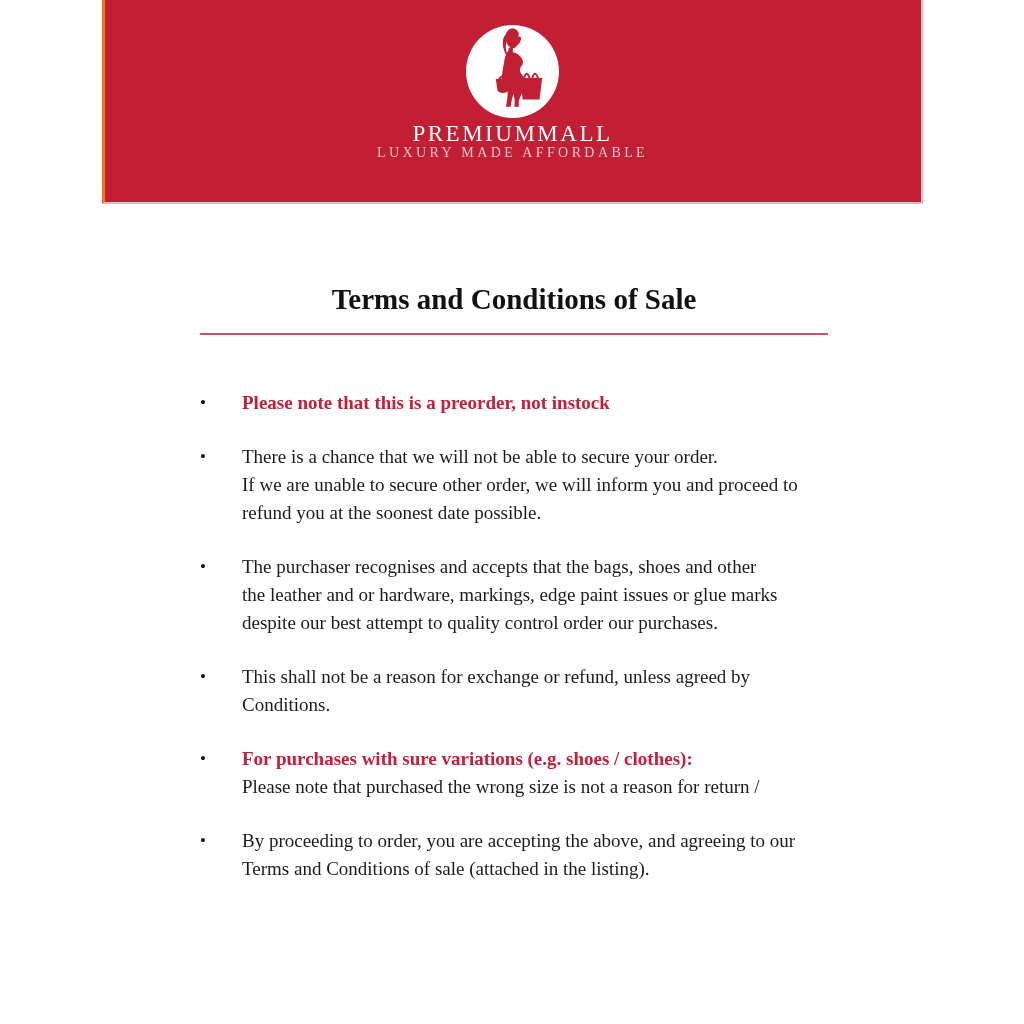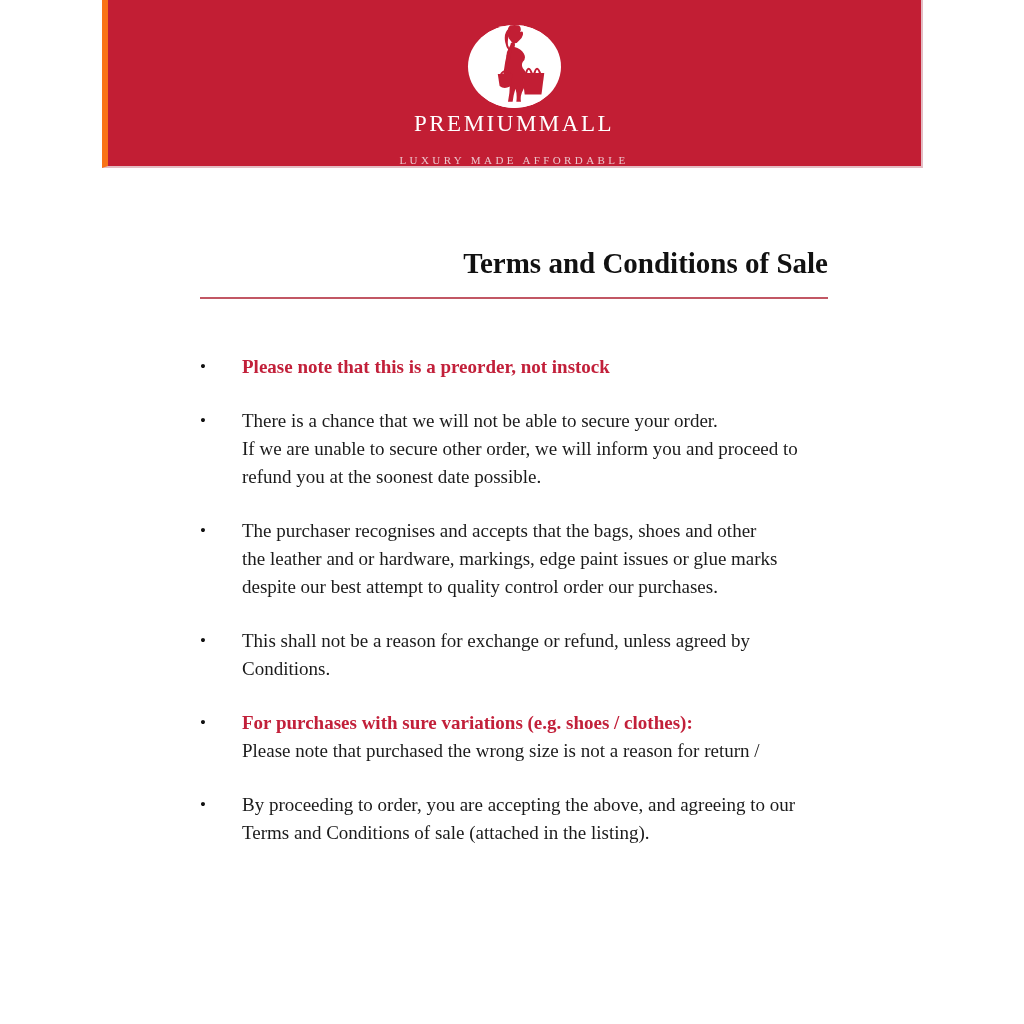--- a/index.html
+++ b/index.html
@@ -12,25 +12,25 @@
   html,body{background:#ffffff;}
   body{
     width:1024px;height:1024px;
     font-family:"Liberation Serif","DejaVu Serif",serif;
     color:var(--ink);
     position:relative;
     overflow:hidden;
   }
   
   .banner{
-    width:821px;height:168px;
+    width:821px;height:204px;
     margin:0 auto;
     background:var(--banner);
     border-bottom:2px solid #e3bcc3;
-    border-left:6px solid #f97316;
+    border-left:3px solid #f97316;
     border-right:2px solid #e3bcc3;
     display:flex;flex-direction:column;align-items:center;
   }
   .logo-circle{
     width:93px;height:93px;border-radius:50%;
     background:#ffffff;
     margin-top:25px;
     display:flex;align-items:center;justify-content:center;
     overflow:hidden;
   }
@@ -38,34 +38,33 @@
   .brand-name{
     margin-top:3px;
     color:#ffffff;
     font-size:23px;
     letter-spacing:2.5px;
     line-height:26px;
     white-space:nowrap;
   }
   .brand-tagline{
     color:#ecc4cb;
-    font-size:11px;
+    font-size:14px;
     letter-spacing:3.4px;
     line-height:11px;
     white-space:nowrap;
-    margin-top:18px;
   }
   
   .doc{
     width:628px;
     margin-left:200px;
   }
   .doc-title{
     margin-top:77px;
-    text-align:right;
+    text-align:center;
     font-size:29px;
     font-weight:bold;
     color:#111111;
     line-height:36px;
     white-space:nowrap;
   }
   .doc-rule{
     margin-top:16px;
     height:2px;border:none;
     background:var(--rule);

